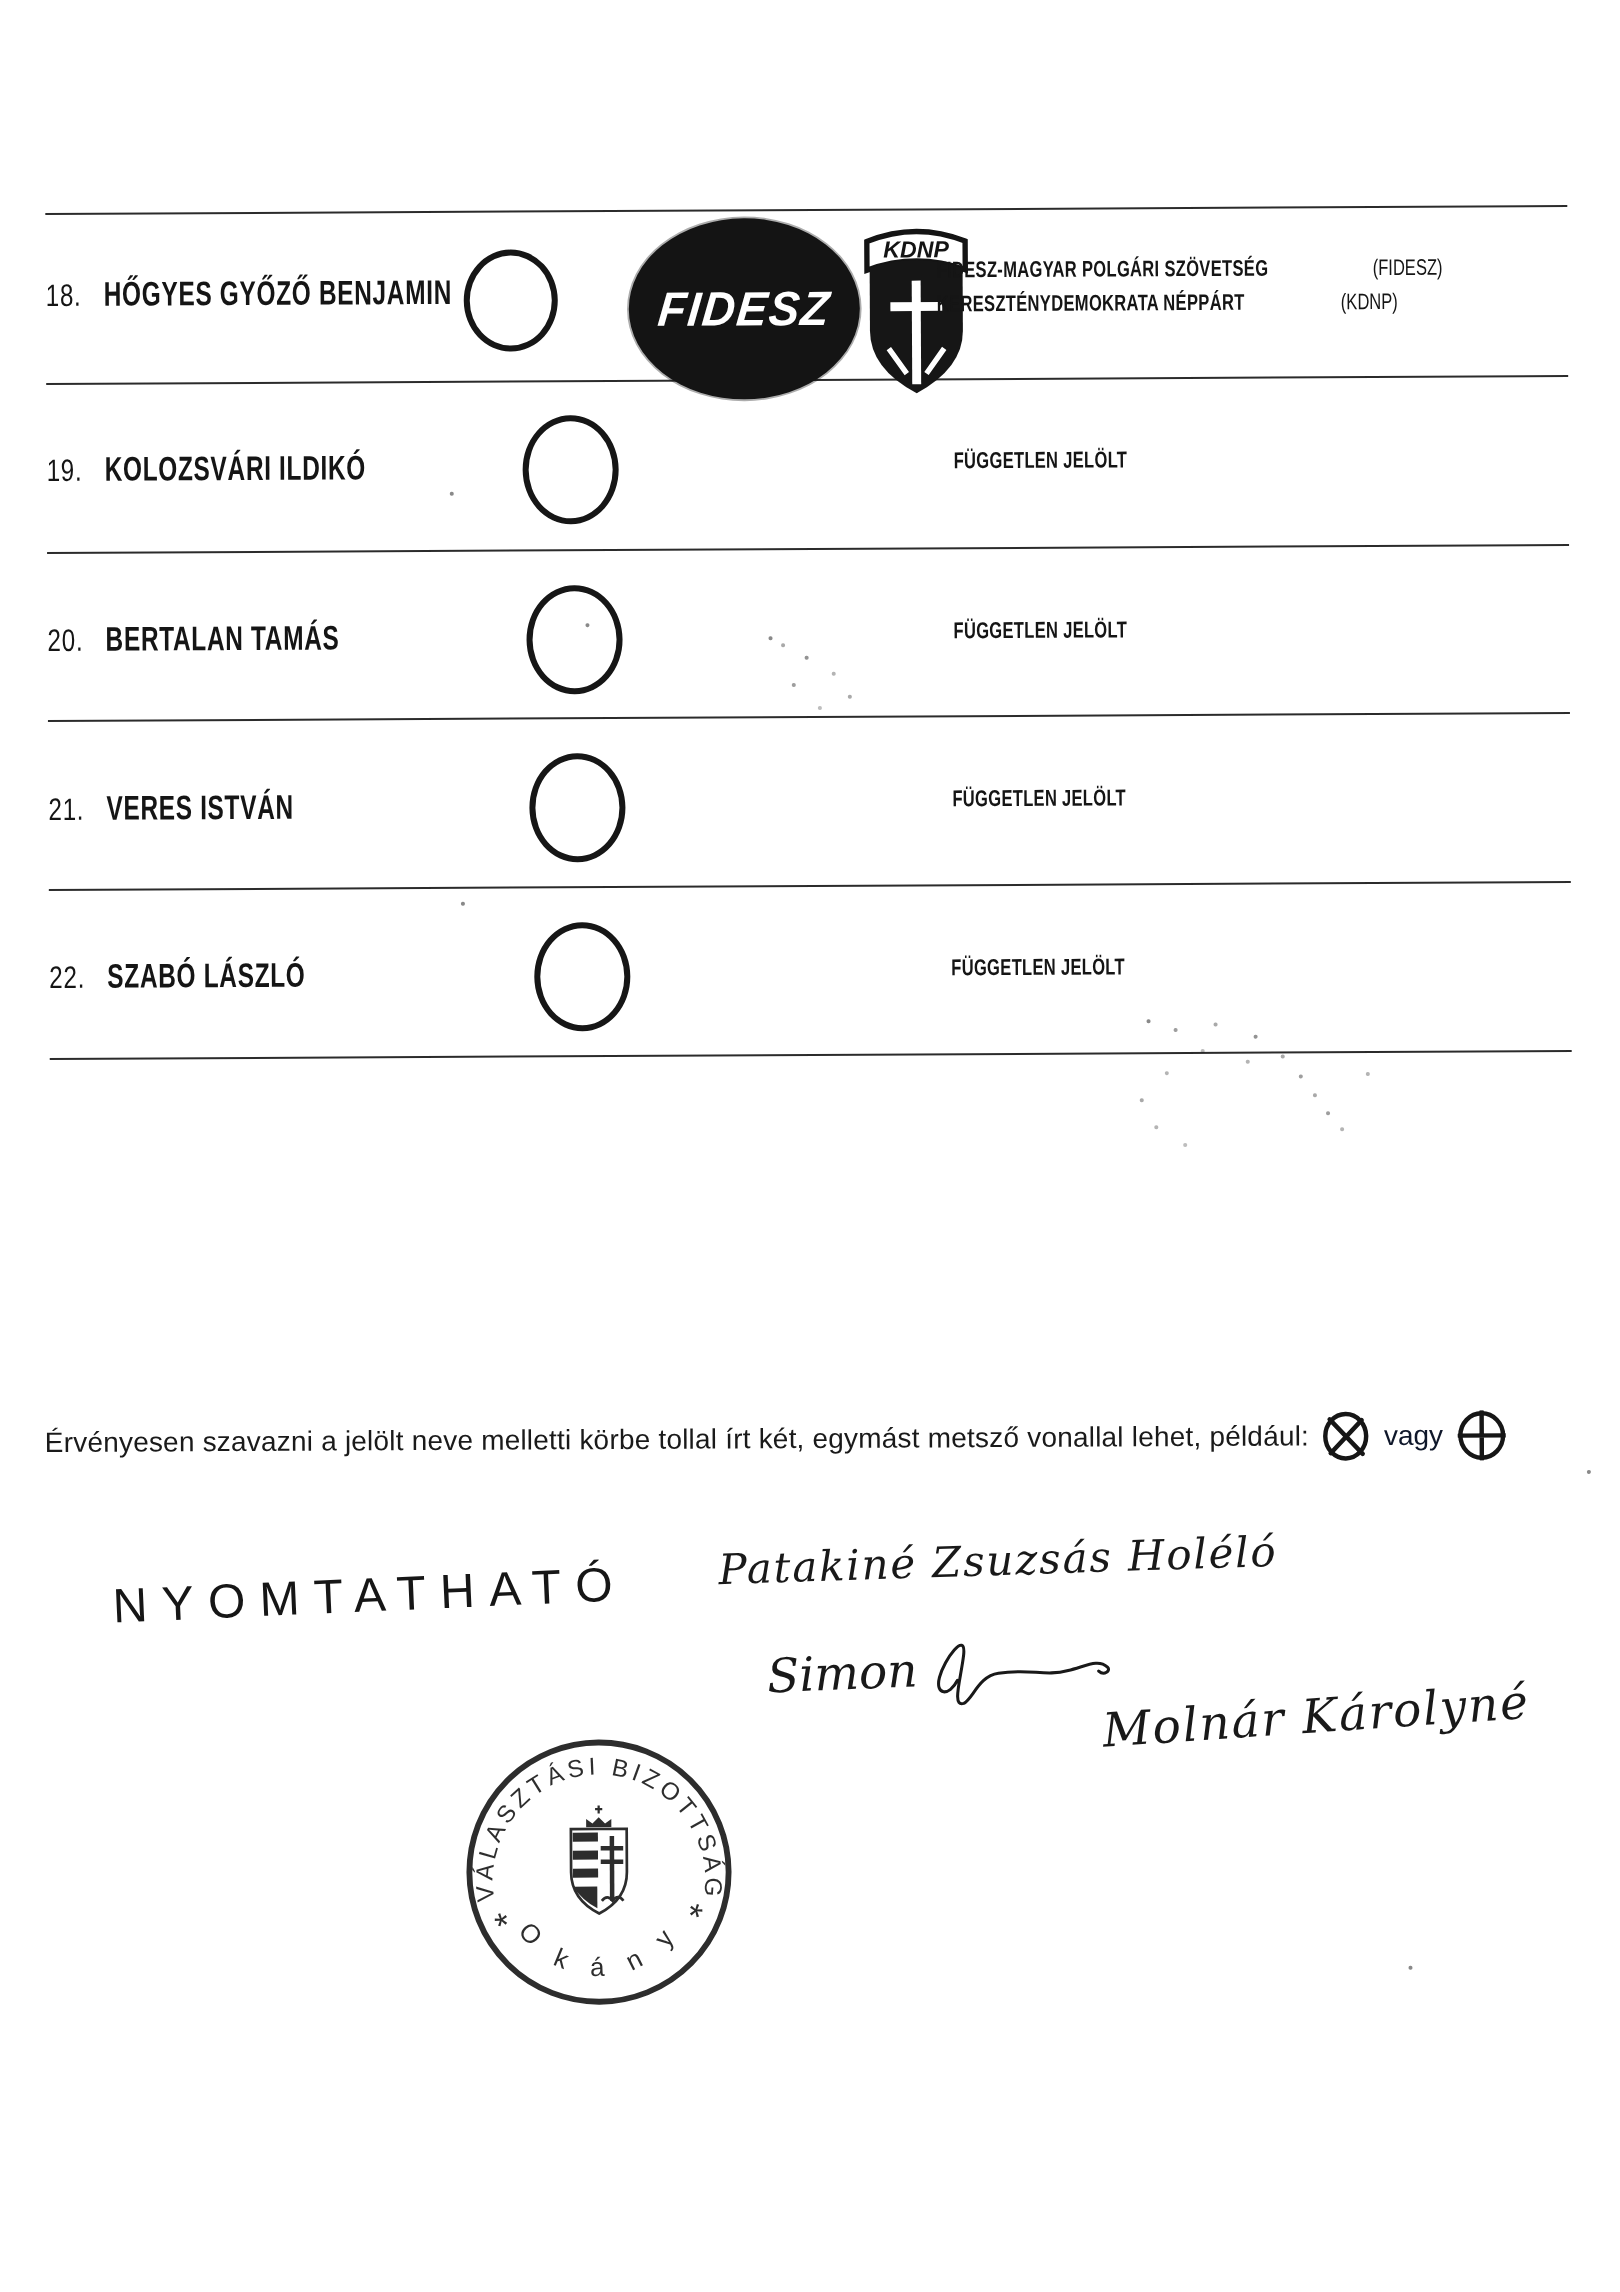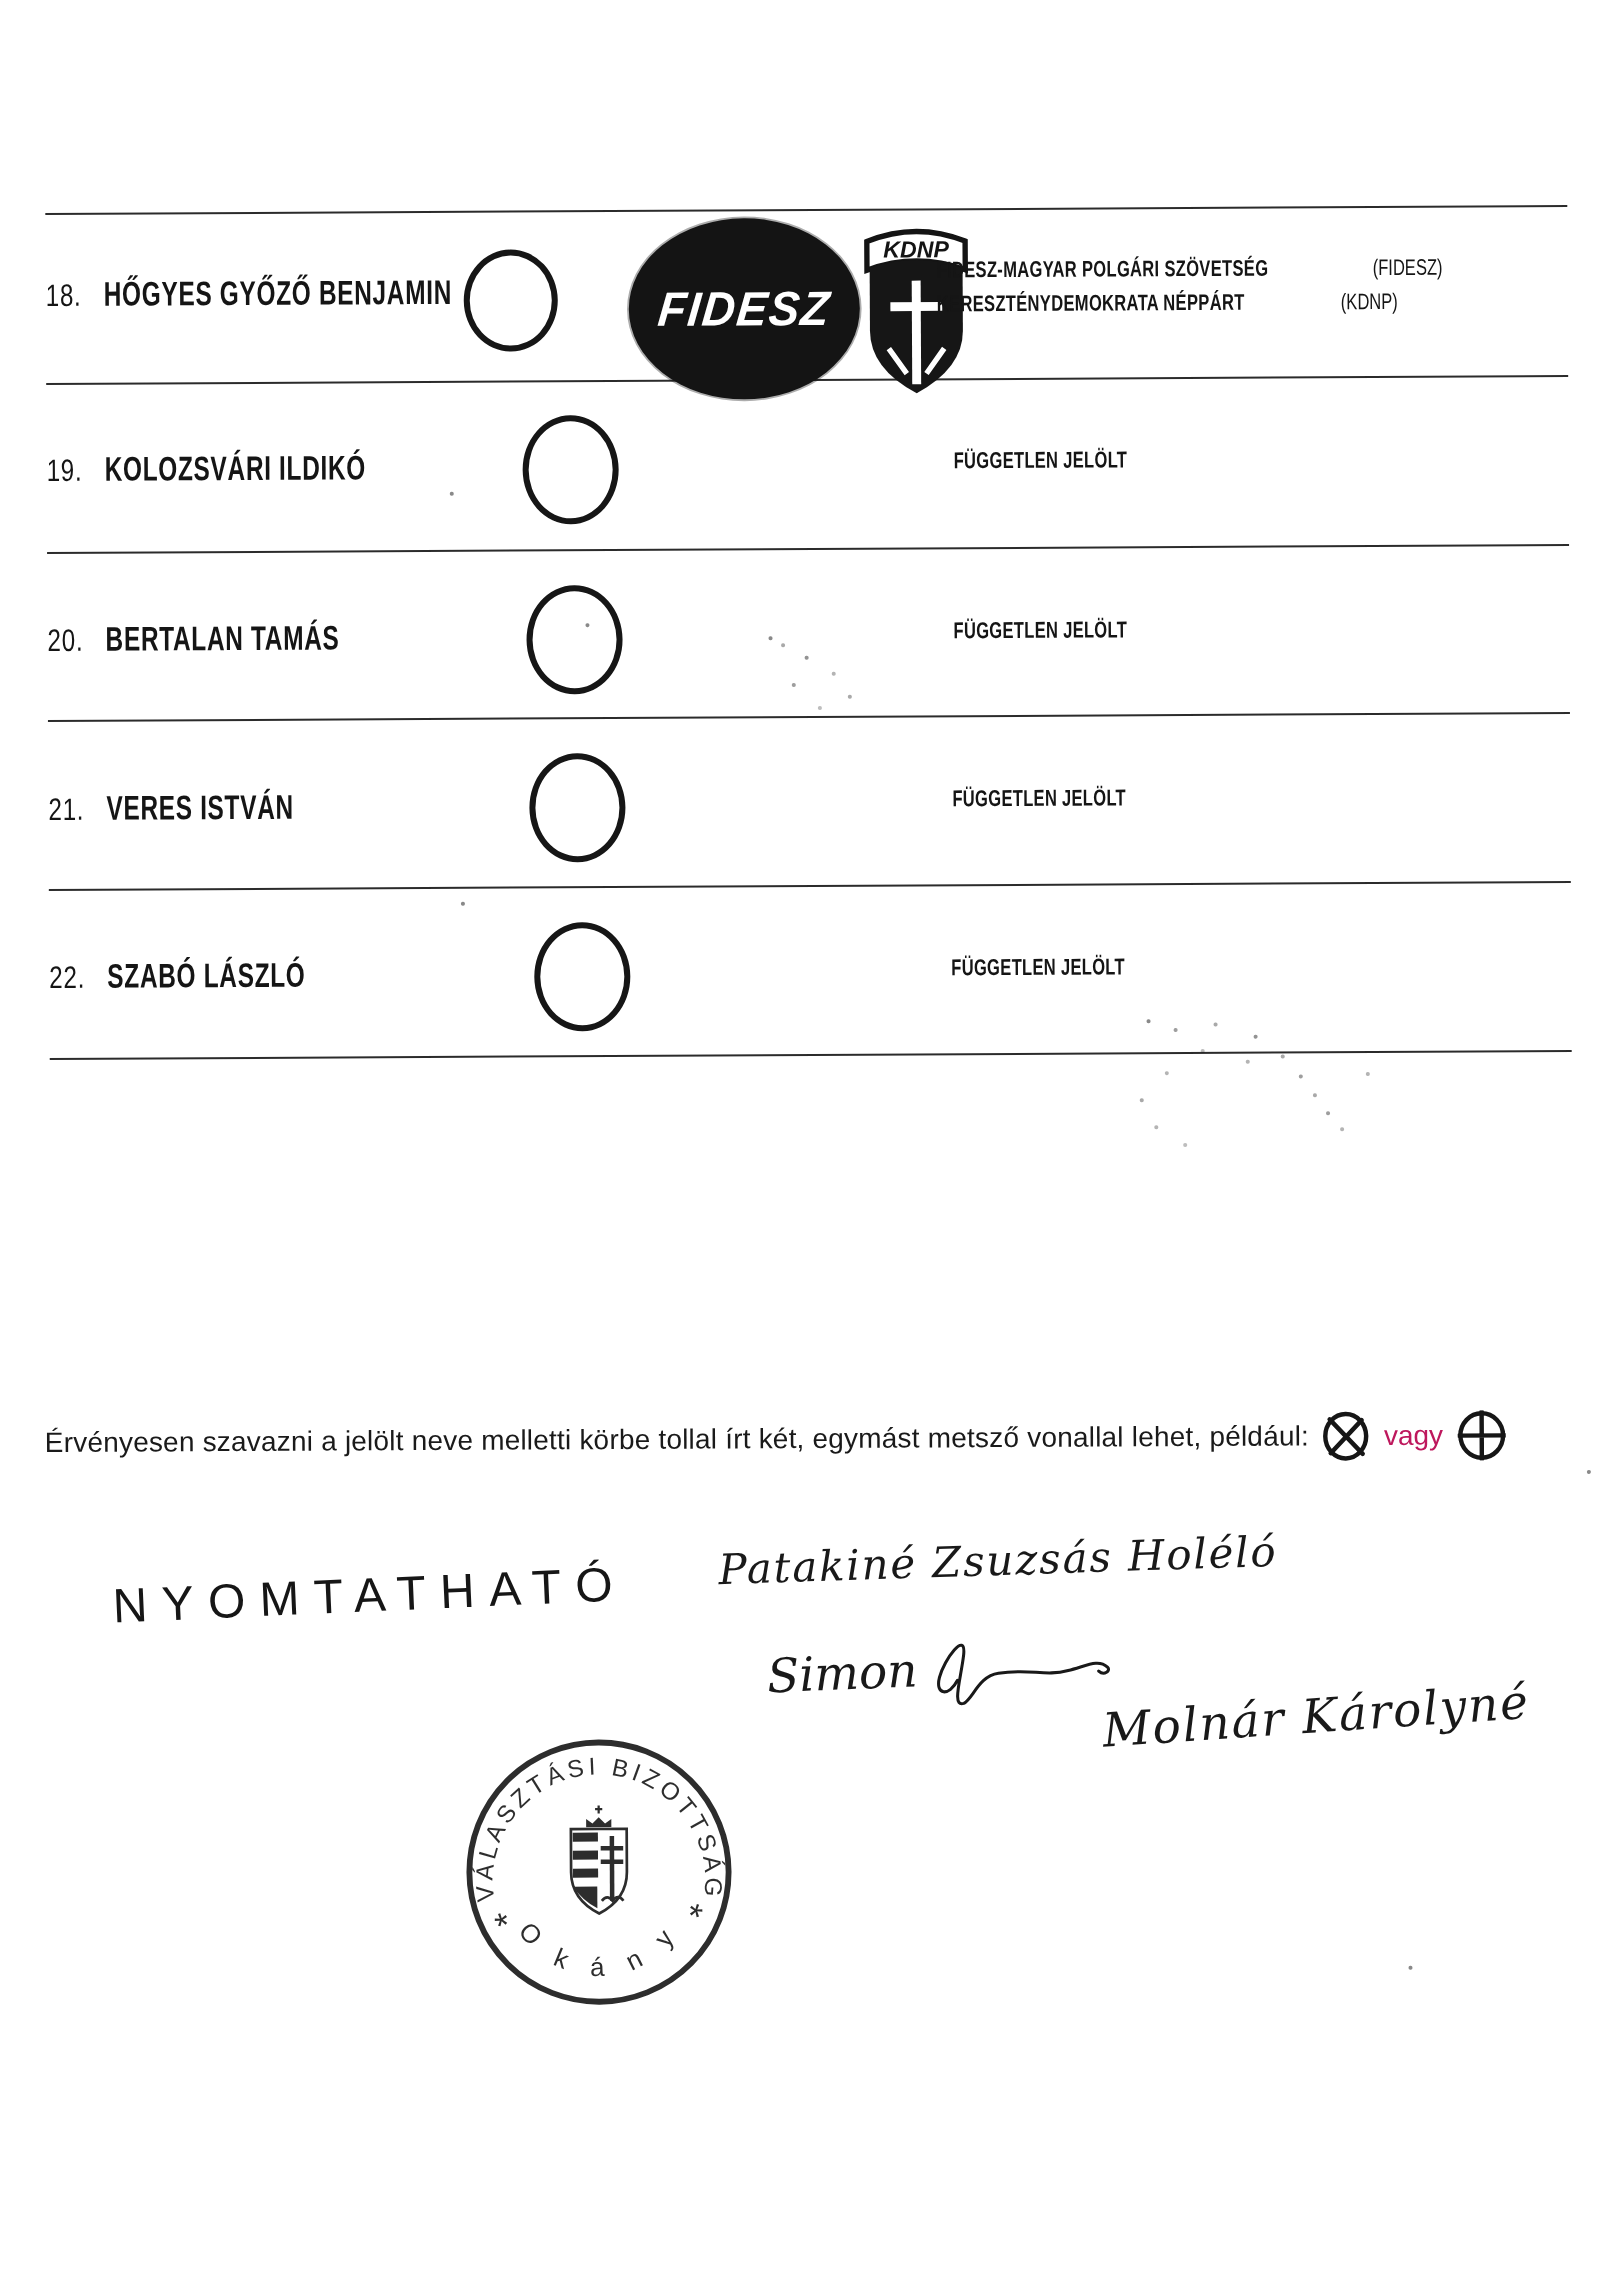--- a/index.html
+++ b/index.html
@@ -23,21 +23,21 @@
     background:#141414;display:flex;align-items:center;justify-content:center;
     box-shadow:0 0 0 1.8px rgba(20,20,20,.35);
   }
   .fidesz-logo .ftxt{
     color:#fff;font-weight:700;font-style:italic;font-size:48px;letter-spacing:1.8px;
     transform:skewX(-6deg) scaleX(.95);
   }
   .kdnp-logo{position:absolute;left:865px;top:215px;width:109px;height:186px;}
   .instruction{position:absolute;left:42px;top:1413px;display:flex;align-items:center;gap:12.5px;white-space:nowrap;}
   .instruction .itxt{font-size:28px;letter-spacing:0.2px;color:#1a1a1a;}
-  .instruction .vagy{font-size:28px;color:#be185d;margin:0 1.8px;}
+  .instruction .vagy{font-size:28px;color:#0f172a;margin:0 1.8px;}
   .hand-print{
     position:absolute;left:109px;top:1565px;font-size:48px;letter-spacing:14.3px;
     color:#161616;transform:rotate(-2.2deg);font-weight:400;
   }
   .sig{position:absolute;font-family:"DejaVu Serif",serif;font-style:italic;color:#191919;white-space:nowrap;}
   .sig1{left:715px;top:1537px;font-size:42px;transform:rotate(-1.6deg);letter-spacing:1.8px;}
   .sig2{left:763px;top:1626px;font-size:47px;transform:rotate(-2deg);display:flex;align-items:center;gap:14.3px;}
   .sig3{left:1098px;top:1691px;font-size:47px;transform:rotate(-3.6deg);letter-spacing:1.8px;}
   .stamp{position:absolute;left:459px;top:1736px;width:270px;height:270px;opacity:.92;}
   .speck{position:absolute;width:3.6px;height:3.6px;border-radius:50%;background:rgba(40,40,40,.55);}

